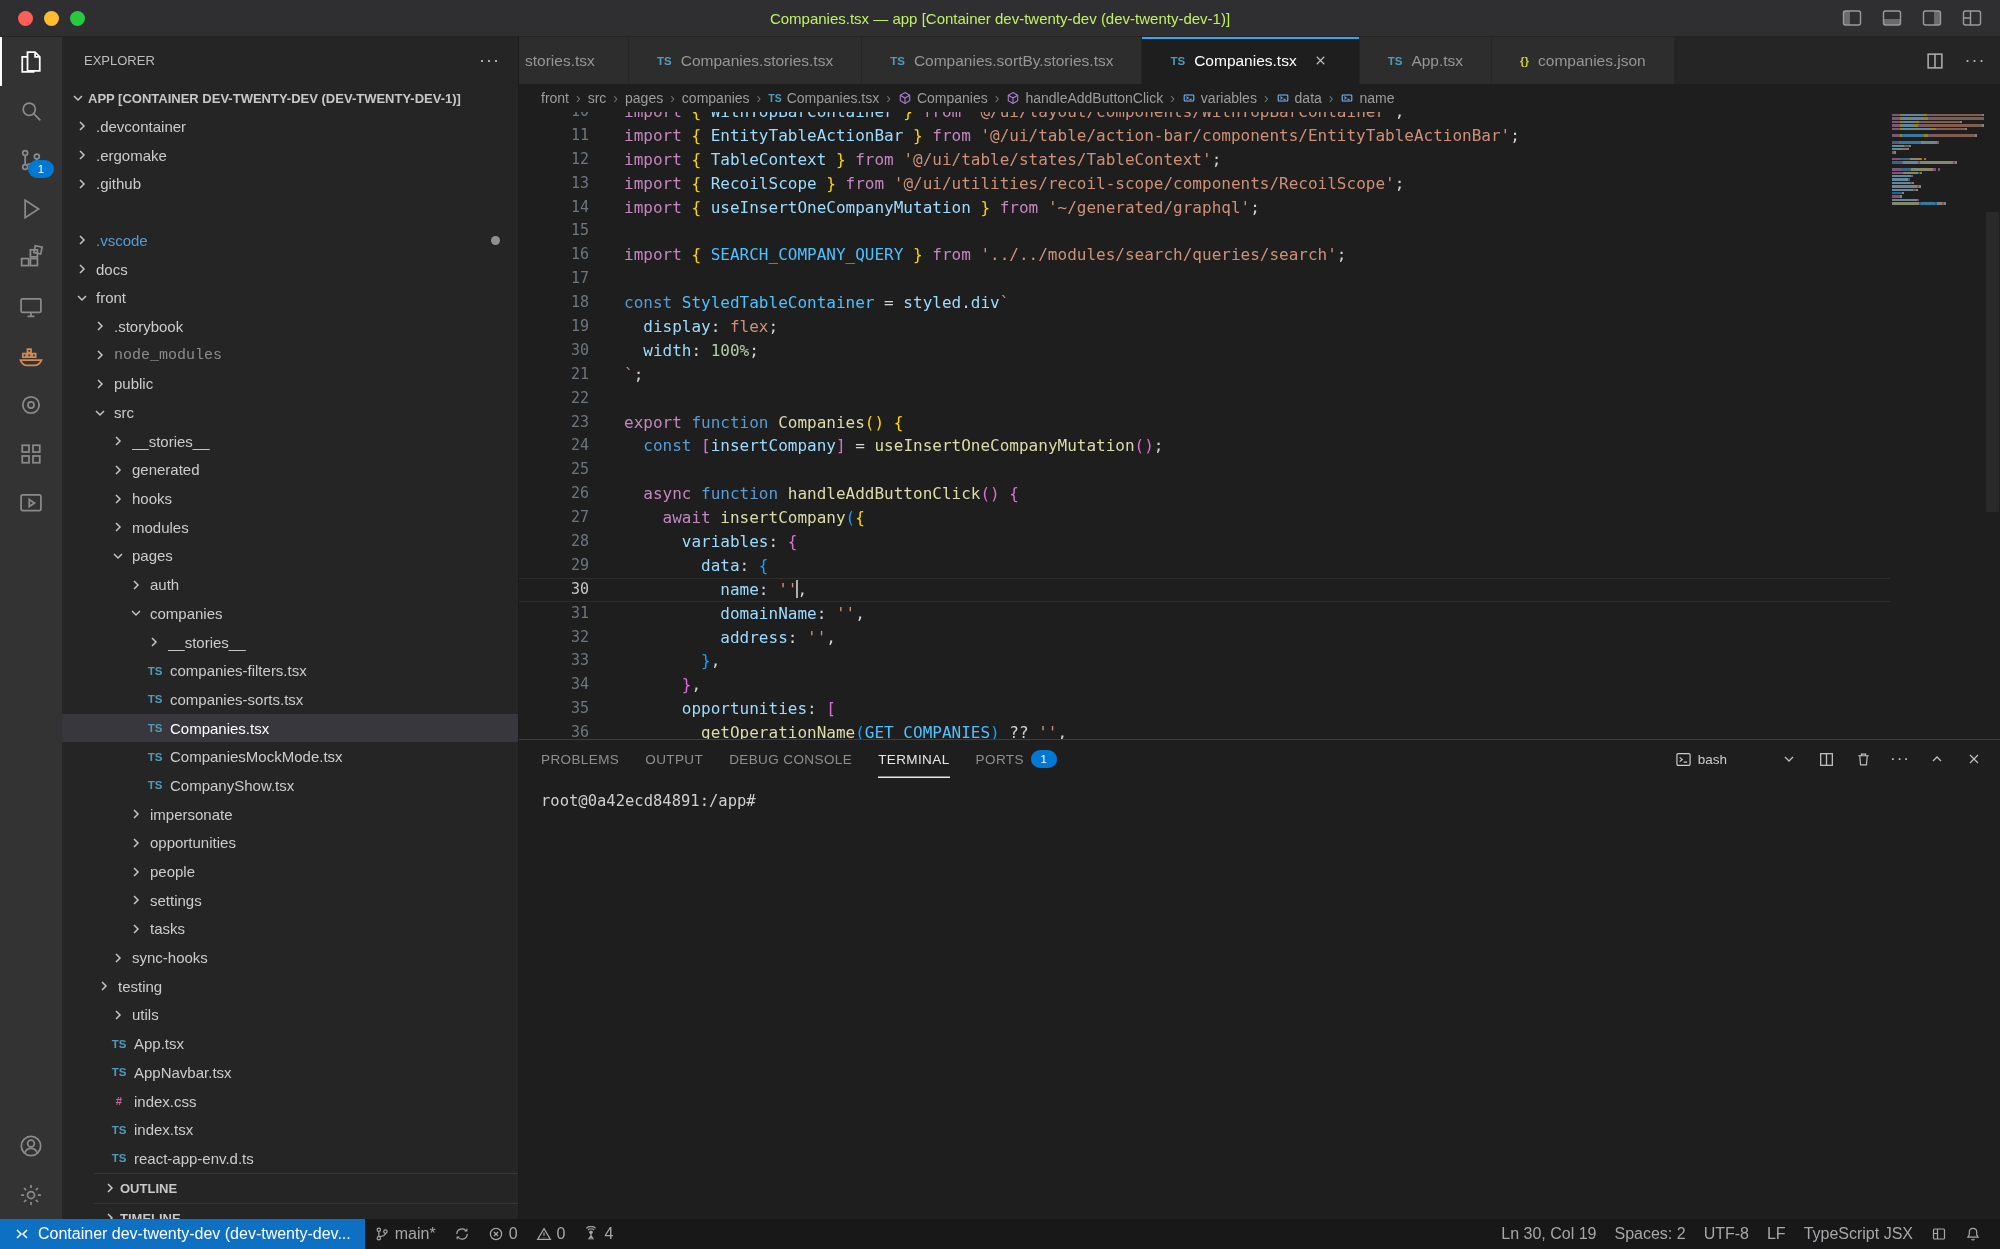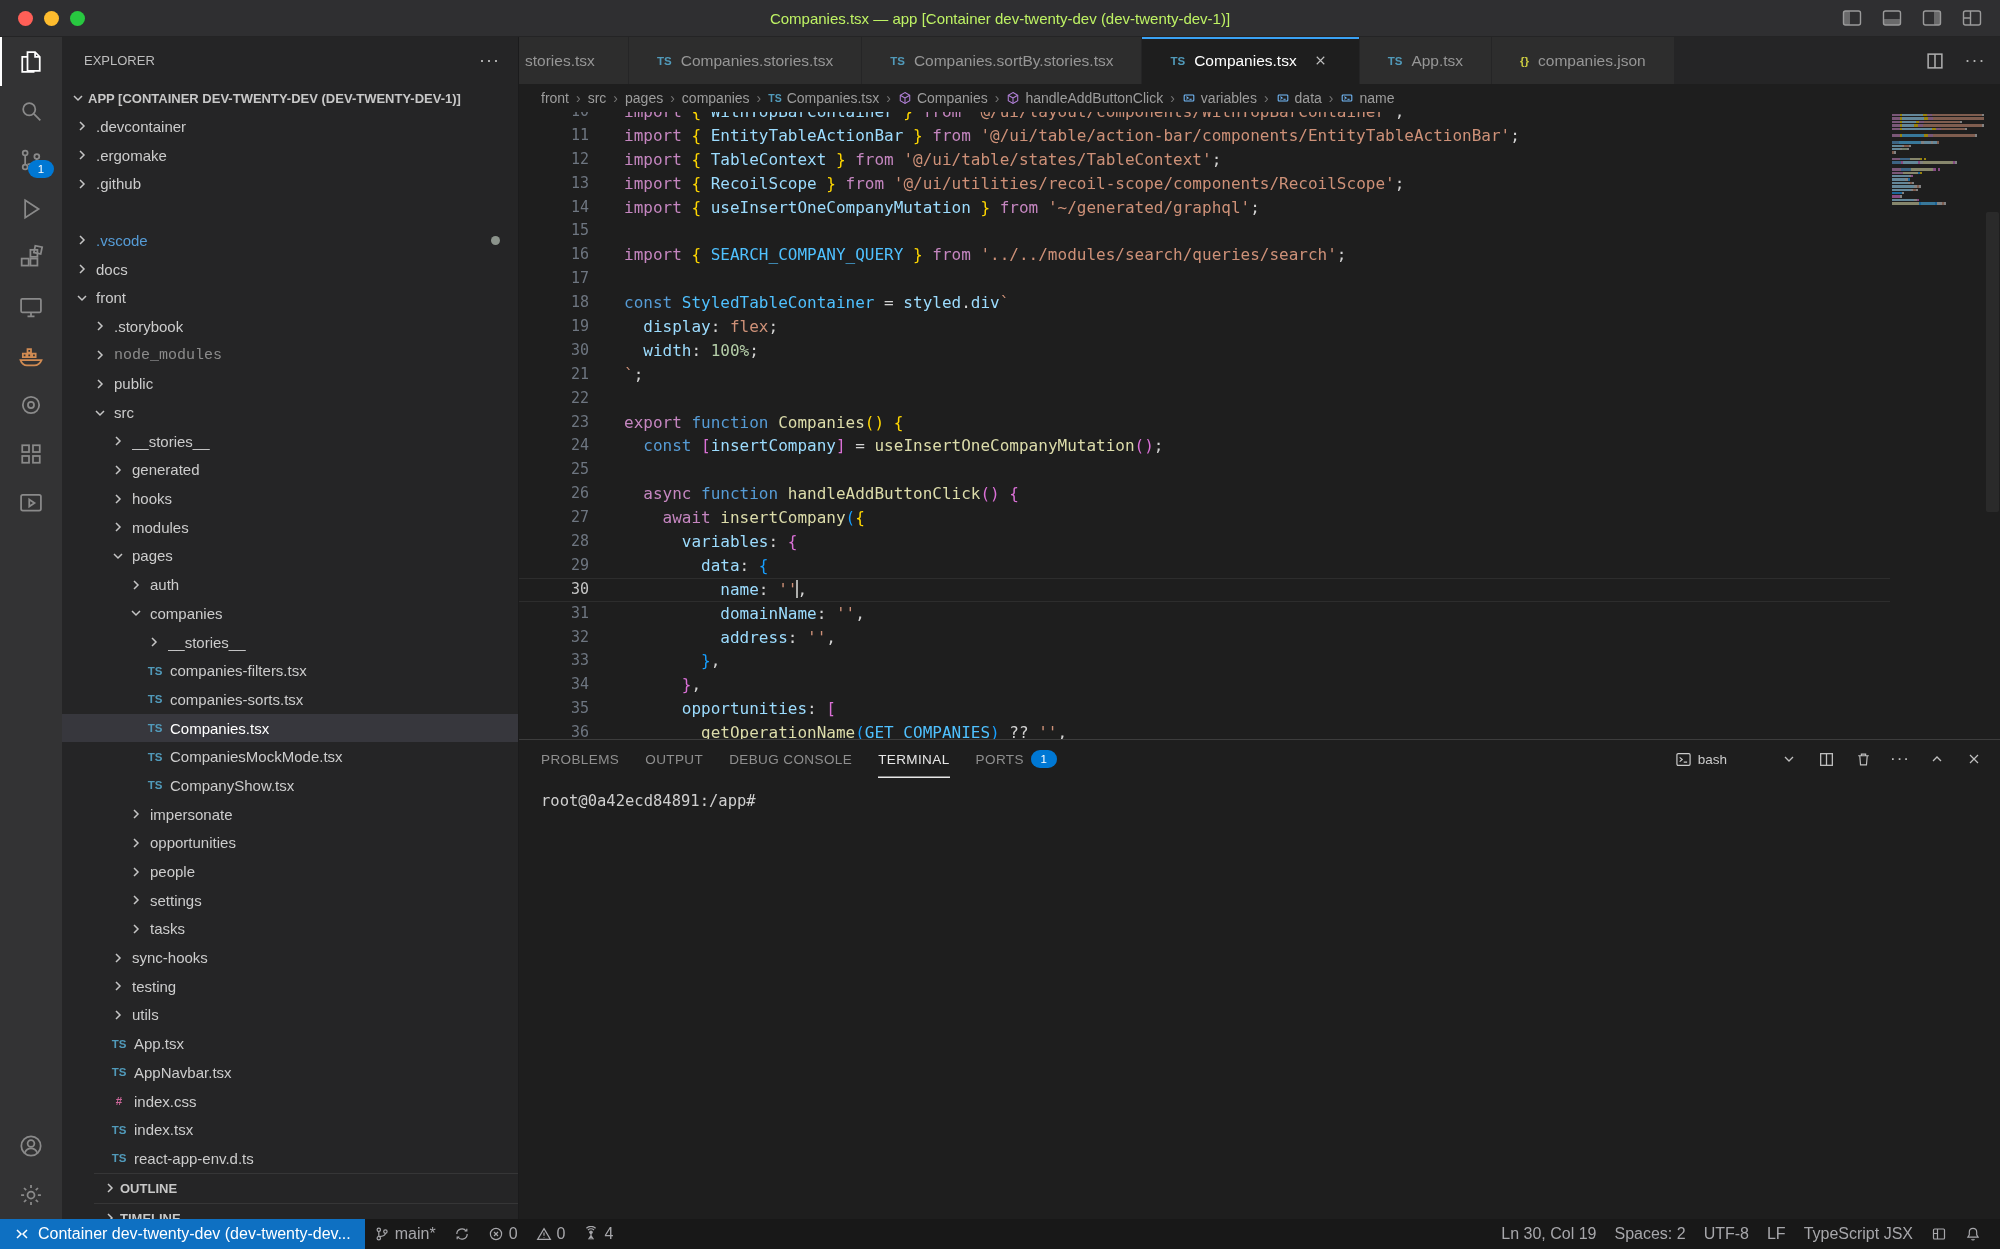--- a/index.html
+++ b/index.html
@@ -432,21 +432,21 @@
         <span class="lbl">tasks</span>
       </div>
       <div class="trow" style="padding-left: 46px;">
         <span class="slot">
           <svg width="16" height="16" viewBox="0 0 16 16">
             <path d="M6 4l4 4-4 4" fill="none" stroke="currentColor" stroke-width="1.5"></path>
           </svg>
         </span>
         <span class="lbl">sync-hooks</span>
       </div>
-      <div class="trow" style="padding-left: 46px;">
+      <div class="trow" style="padding-left: 32px;">
         <span class="slot">
           <svg width="16" height="16" viewBox="0 0 16 16">
             <path d="M6 4l4 4-4 4" fill="none" stroke="currentColor" stroke-width="1.5"></path>
           </svg>
         </span>
         <span class="lbl">testing</span>
       </div>
       <div class="trow" style="padding-left: 46px;">
         <span class="slot">
           <svg width="16" height="16" viewBox="0 0 16 16">

